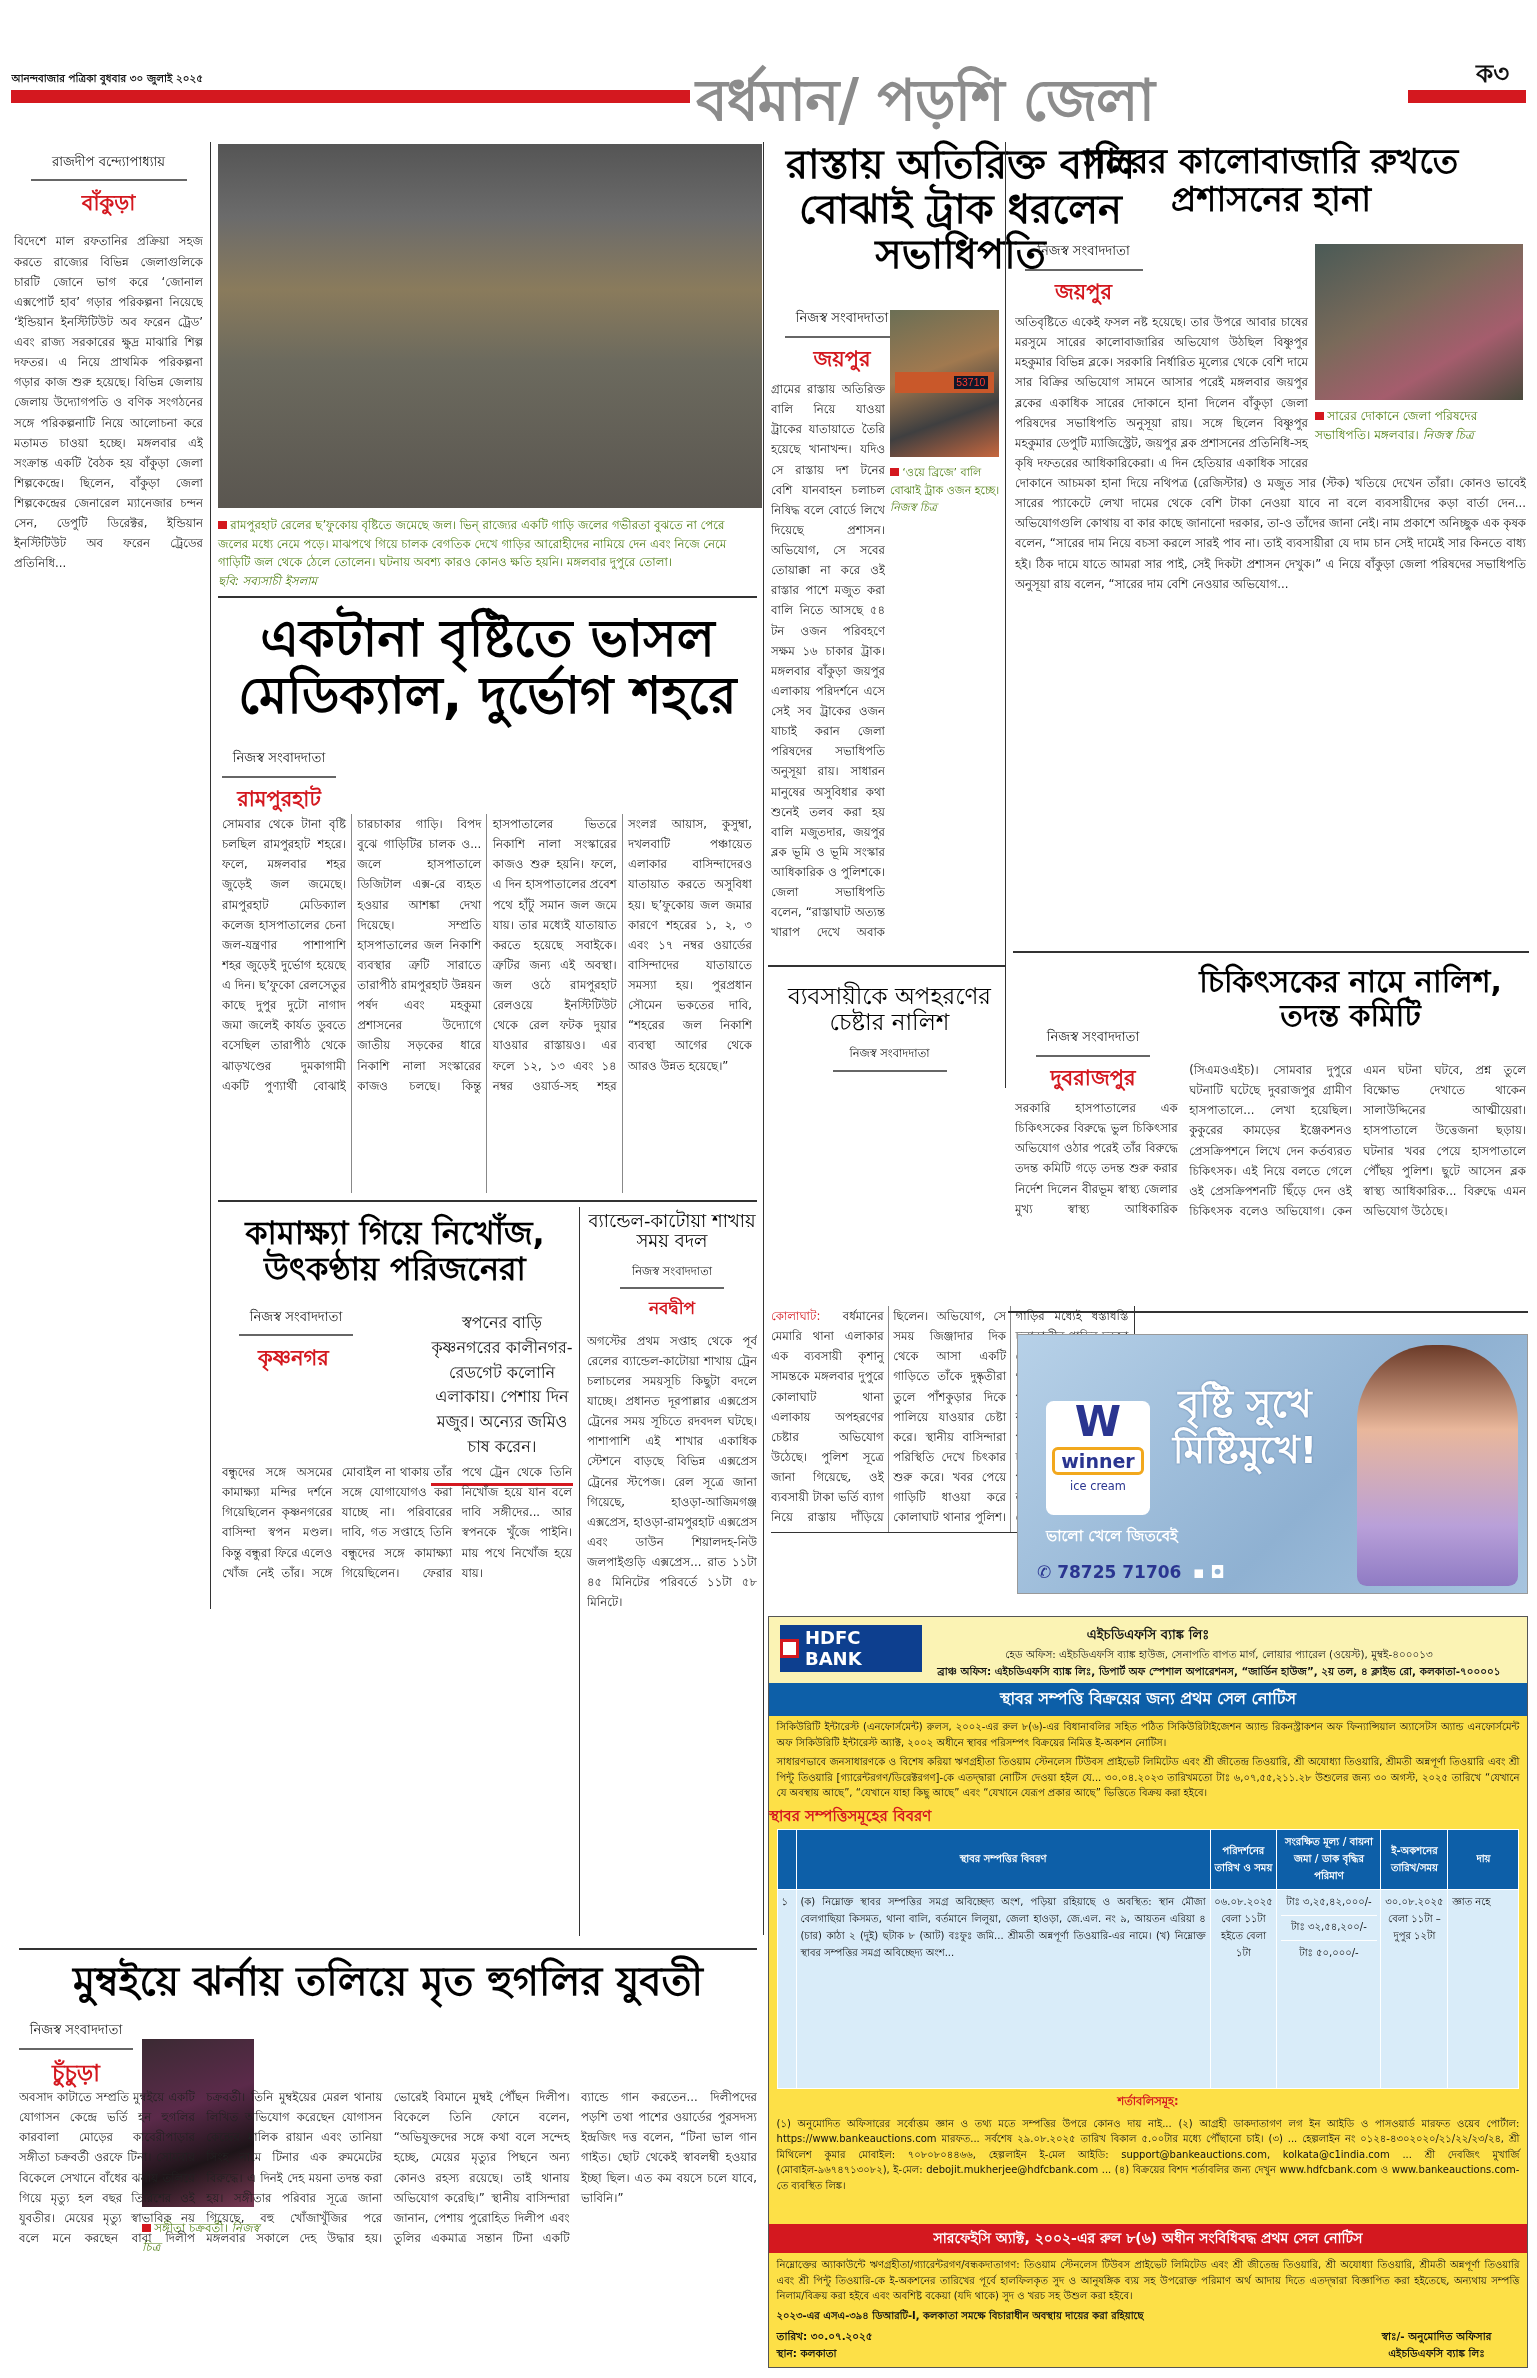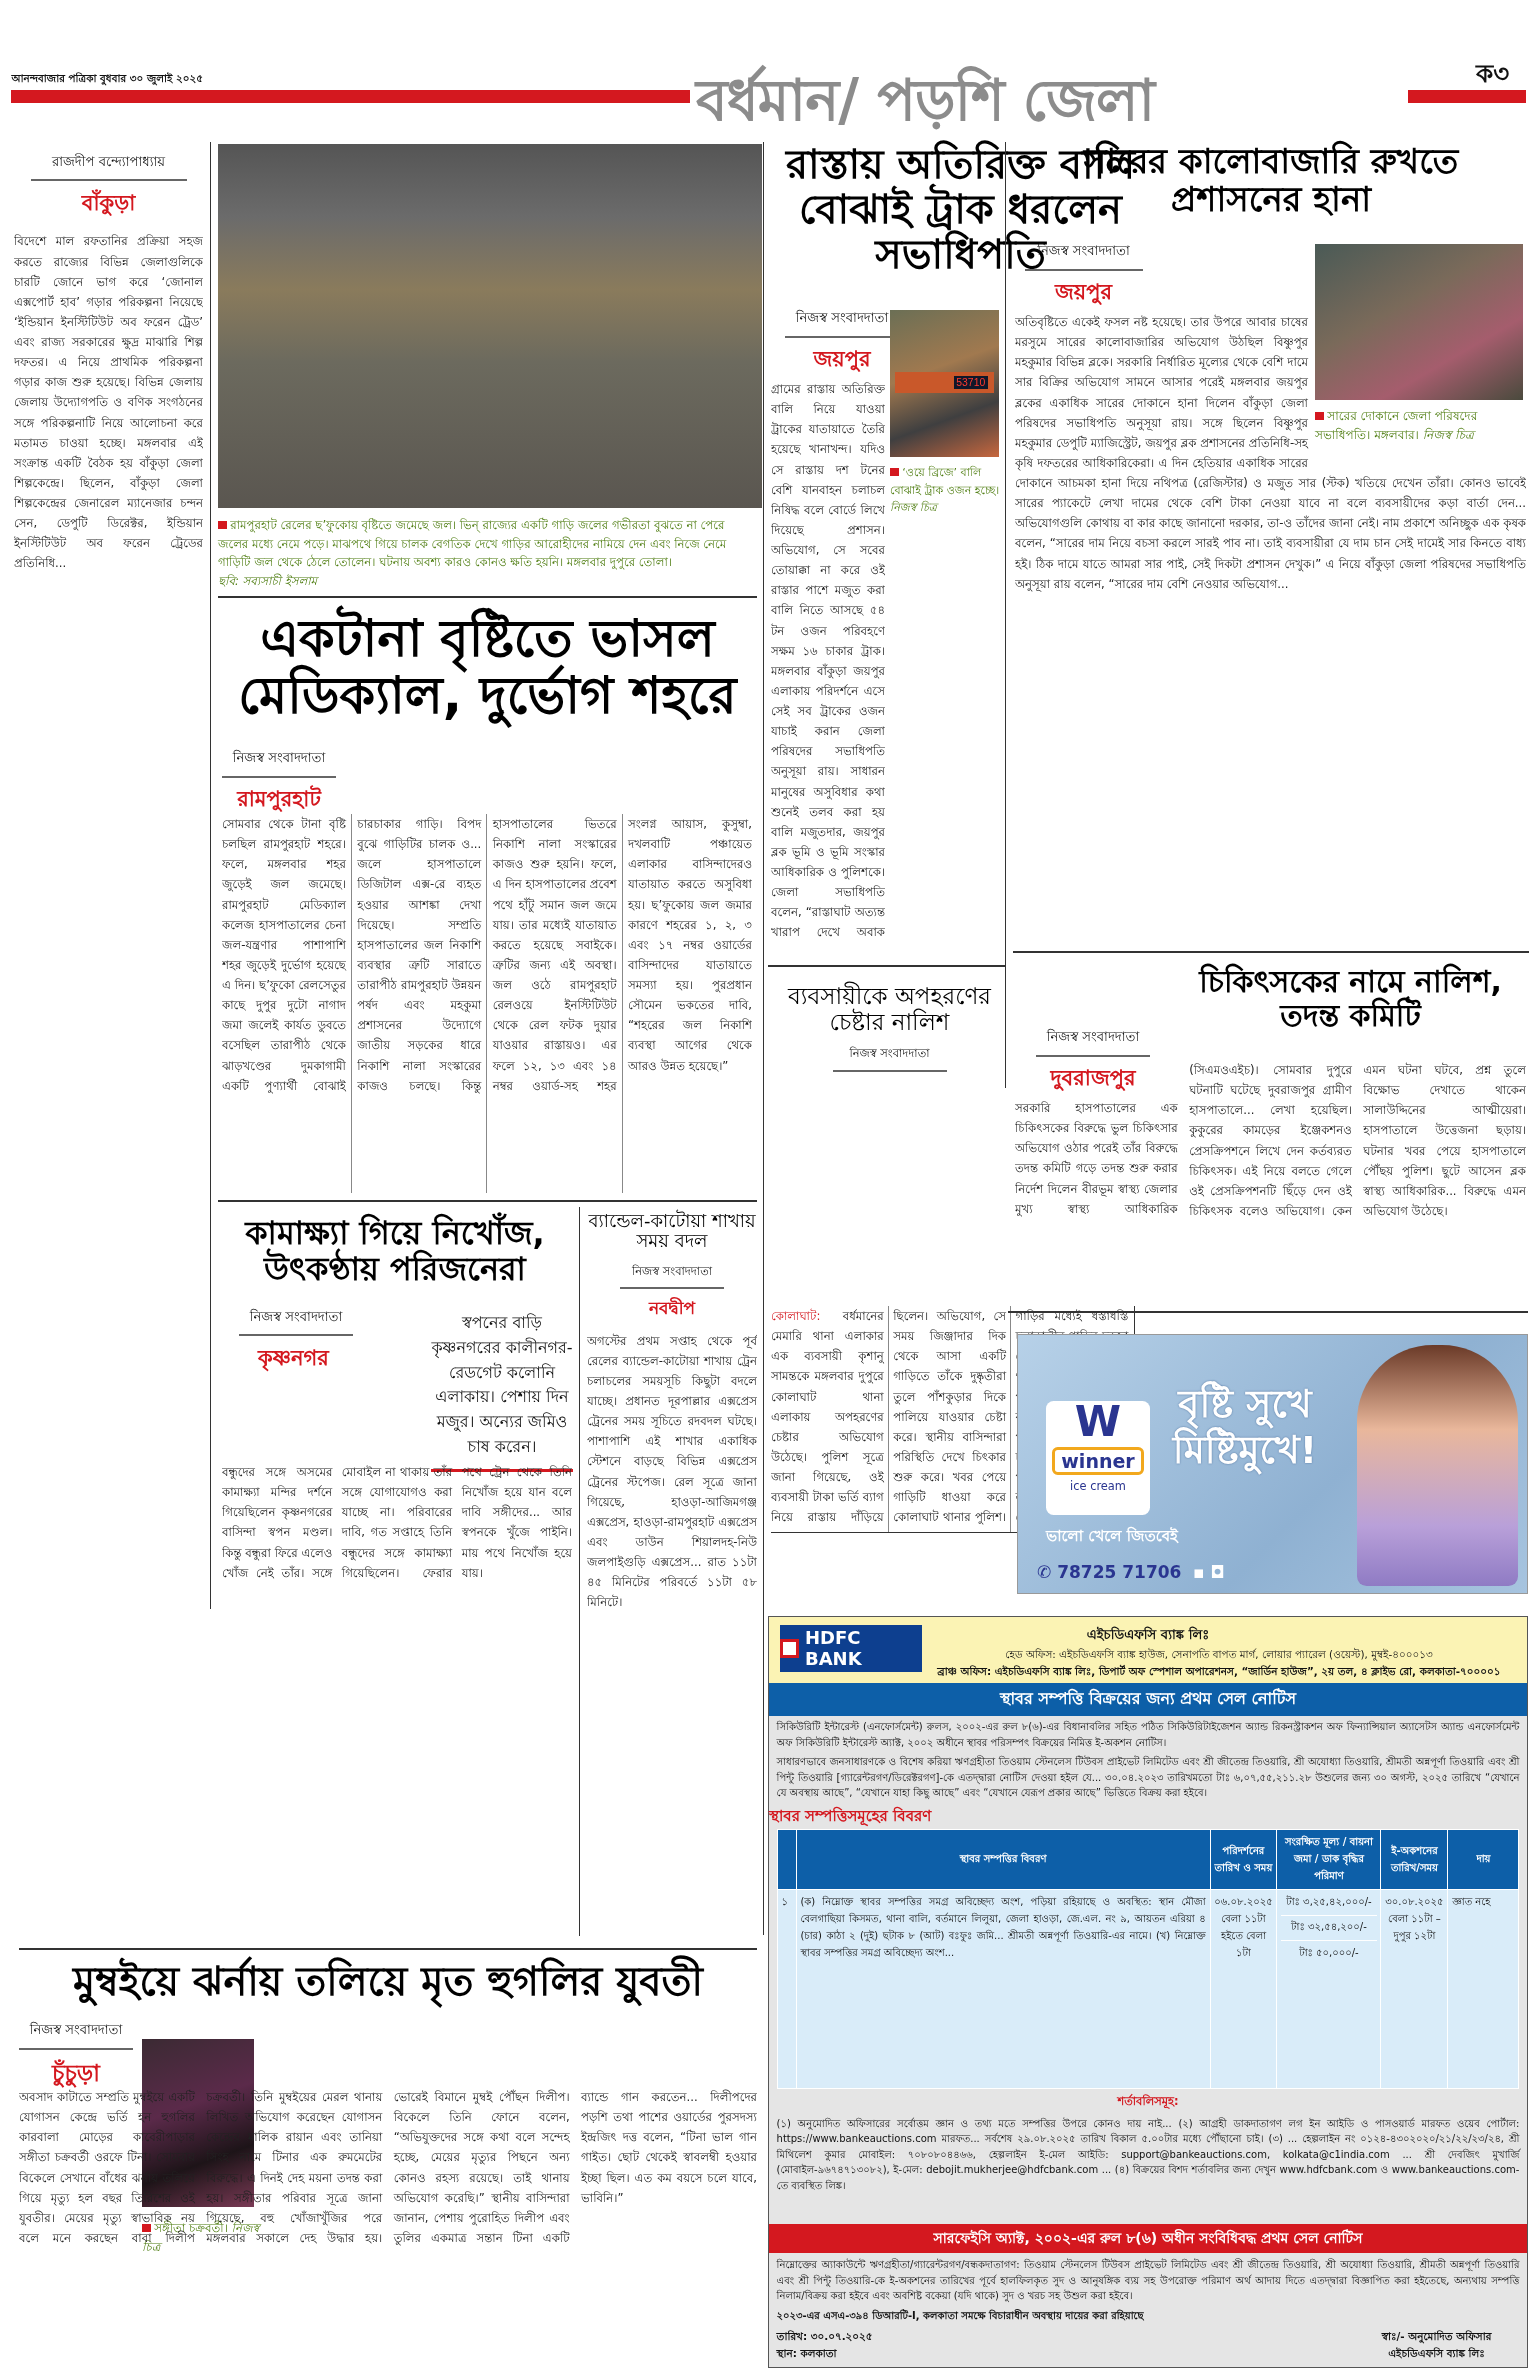--- a/index.html
+++ b/index.html
@@ -15,21 +15,21 @@
 .byline{font-size:13.2px;text-align:center;padding-bottom:5.7px;border-bottom:2.8px double #666;margin:0 auto;width:132px}
 .loc{color:#d4181f;font-weight:bold;text-align:center;font-size:21px;margin-top:5.7px}
 .body-text{font-size:11.7px;line-height:1.72;text-align:justify;color:#222}
 .caption{font-size:11.7px;line-height:1.6;color:#4d7c0f}
 .caption .sq{display:inline-block;width:8.5px;height:8.5px;background:#d4181f;margin-right:3.8px}
 .photo{background:linear-gradient(180deg,#555 0%,#6b6b6b 20%,#8a7b5c 40%,#6c6a5e 60%,#5a5650 100%)}
 .photo2{background:linear-gradient(160deg,#6b6f55,#a1794f 40%,#3f3f40 70%,#c7673e)}
 .photo3{background:linear-gradient(150deg,#4a5a56,#7a6a5a 40%,#a55d6d 70%,#4a4a3d)}
 .photo4{background:linear-gradient(160deg,#3b2a33,#5b2a4a 40%,#1d1418 70%,#7a3a55)}
 .ad{background:linear-gradient(135deg,#b7d1e8,#8fb1d2 60%,#a7c4df);border:0.9px solid #999}
-.hdfc{border:1.9px solid #555;background:#e5e5e5}
+.hdfc{border:1.9px solid #555;background:#fde047}
 .hdfc-top{background:#fbf3b4;padding:7.6px 11.4px;position:relative;height:66px}
 .hdfc-logo{position:absolute;left:11.4px;top:7.6px;width:142px;height:47px;background:#0d3f8f;color:#fff;font-weight:bold;font-size:18px;display:flex;align-items:center;justify-content:center;gap:5.7px}
 .hdfc-logo .box{width:19px;height:19px;border:3.8px solid #d4181f;background:#fff}
 .blue-band{background:#0d5fa8;color:#fff;font-weight:bold;text-align:center;font-size:16px;padding:2.8px}
 .red-band{background:#d4181f;color:#fff;font-weight:bold;text-align:center;font-size:14px;padding:2.8px}
 .small{font-size:10px;line-height:1.55;padding:3.8px 7.6px;text-align:justify}
 table.prop{width:100%;border-collapse:collapse;font-size:10px}
 table.prop th{background:#0d5fa8;color:#fff;border:0.9px solid #fff;padding:3.8px;font-weight:bold}
 table.prop td{background:#d9ecf9;border:0.9px solid #fff;padding:3.8px;vertical-align:top}
 </style>
@@ -64,21 +64,21 @@
   <div class="loc">রামপুরহাট</div>
 </div>
 <div class="abs body-text" style="left:222px;top:814px;width:530px;height:379px;overflow:hidden;column-count:4;column-gap:11.4px;column-rule:0.9px solid #888">সোমবার থেকে টানা বৃষ্টি চলছিল রামপুরহাট শহরে। ফলে, মঙ্গলবার শহর জুড়েই জল জমেছে। রামপুরহাট মেডিক্যাল কলেজ হাসপাতালের চেনা জল-যন্ত্রণার পাশাপাশি শহর জুড়েই দুর্ভোগ হয়েছে এ দিন। ছ’ফুকো রেলসেতুর কাছে দুপুর দুটো নাগাদ জমা জলেই কার্যত ডুবতে বসেছিল তারাপীঠ থেকে ঝাড়খণ্ডের দুমকাগামী একটি পুণ্যার্থী বোঝাই চারচাকার গাড়ি। বিপদ বুঝে গাড়িটির চালক ও... জলে হাসপাতালে ডিজিটাল এক্স-রে ব্যহত হওয়ার আশঙ্কা দেখা দিয়েছে। সম্প্রতি হাসপাতালের জল নিকাশি ব্যবস্থার ত্রুটি সারাতে তারাপীঠ রামপুরহাট উন্নয়ন পর্ষদ এবং মহকুমা প্রশাসনের উদ্যোগে জাতীয় সড়কের ধারে নিকাশি নালা সংস্কারের কাজও চলছে। কিন্তু হাসপাতালের ভিতরে নিকাশি নালা সংস্কারের কাজও শুরু হয়নি। ফলে, এ দিন হাসপাতালের প্রবেশ পথে হাঁটু সমান জল জমে যায়। তার মধ্যেই যাতায়াত করতে হয়েছে সবাইকে। ত্রুটির জন্য এই অবস্থা। জল ওঠে রামপুরহাট রেলওয়ে ইনস্টিটিউট থেকে রেল ফটক দুয়ার যাওয়ার রাস্তায়ও। এর ফলে ১২, ১৩ এবং ১৪ নম্বর ওয়ার্ড-সহ শহর সংলগ্ন আয়াস, কুসুম্বা, দখলবাটি পঞ্চায়েত এলাকার বাসিন্দাদেরও যাতায়াত করতে অসুবিধা হয়। ছ’ফুকোয় জল জমার কারণে শহরের ১, ২, ৩ এবং ১৭ নম্বর ওয়ার্ডের বাসিন্দাদের যাতায়াতে সমস্যা হয়। পুরপ্রধান সৌমেন ভকতের দাবি, “শহরের জল নিকাশি ব্যবস্থা আগের থেকে আরও উন্নত হয়েছে।”</div>
 <div class="abs hline" style="left:218px;top:1200px;width:539px"></div>
 
 <div class="abs" style="left:220px;top:1216px;width:350px">
   <div class="head" style="font-size:32px">কামাক্ষ্যা গিয়ে নিখোঁজ, উৎকণ্ঠায় পরিজনেরা</div>
   <div class="byline" style="margin-top:19px;width:114px;margin-left:19px">নিজস্ব সংবাদদাতা</div>
   <div class="loc" style="text-align:left;margin-left:38px">কৃষ্ণনগর</div>
 </div>
-<div class="abs" style="left:431px;top:1311px;width:142px;text-align:center;font-size:16px;line-height:1.55;border-bottom:3.8px solid #d4181f;padding-bottom:9px">স্বপনের বাড়ি কৃষ্ণনগরের কালীনগর-রেডগেট কলোনি এলাকায়। পেশায় দিন মজুর। অন্যের জমিও চাষ করেন।</div>
+<div class="abs" style="left:431px;top:1311px;width:142px;text-align:center;font-size:16px;line-height:1.55;border-bottom:3.8px solid #d4181f;padding-bottom:23px">স্বপনের বাড়ি কৃষ্ণনগরের কালীনগর-রেডগেট কলোনি এলাকায়। পেশায় দিন মজুর। অন্যের জমিও চাষ করেন।</div>
 <div class="abs body-text" style="left:222px;top:1462px;width:350px;height:464px;overflow:hidden;column-count:3;column-gap:9.5px">বন্ধুদের সঙ্গে অসমের কামাক্ষ্যা মন্দির দর্শনে গিয়েছিলেন কৃষ্ণনগরের বাসিন্দা স্বপন মণ্ডল। কিন্তু বন্ধুরা ফিরে এলেও খোঁজ নেই তাঁর। সঙ্গে মোবাইল না থাকায় তাঁর সঙ্গে যোগাযোগও করা যাচ্ছে না। পরিবারের দাবি, গত সপ্তাহে তিনি বন্ধুদের সঙ্গে কামাক্ষ্যা গিয়েছিলেন। ফেরার পথে ট্রেন থেকে তিনি নিখোঁজ হয়ে যান বলে দাবি সঙ্গীদের... আর স্বপনকে খুঁজে পাইনি। মায় পথে নিখোঁজ হয়ে যায়।</div>
 <div class="abs vline" style="left:579px;top:1207px;height:729px"></div>
 
 <div class="abs" style="left:587px;top:1211px;width:170px">
   <div class="head" style="font-size:18px;font-weight:normal">ব্যান্ডেল-কাটোয়া শাখায় সময় বদল</div>
   <div class="byline" style="margin-top:11.4px;width:104px;font-size:11.4px">নিজস্ব সংবাদদাতা</div>
   <div class="loc" style="font-size:17px">নবদ্বীপ</div>
   <div class="body-text" style="margin-top:7.6px;height:577px;overflow:hidden">অগস্টের প্রথম সপ্তাহ থেকে পূর্ব রেলের ব্যান্ডেল-কাটোয়া শাখায় ট্রেন চলাচলের সময়সূচি কিছুটা বদলে যাচ্ছে। প্রধানত দূরপাল্লার এক্সপ্রেস ট্রেনের সময় সূচিতে রদবদল ঘটছে। পাশাপাশি এই শাখার একাধিক স্টেশনে বাড়ছে বিভিন্ন এক্সপ্রেস ট্রেনের স্টপেজ। রেল সূত্রে জানা গিয়েছে, হাওড়া-আজিমগঞ্জ এক্সপ্রেস, হাওড়া-রামপুরহাট এক্সপ্রেস এবং ডাউন শিয়ালদহ-নিউ জলপাইগুড়ি এক্সপ্রেস... রাত ১১টা ৪৫ মিনিটের পরিবর্তে ১১টা ৫৮ মিনিটে।</div>
 </div>
 <div class="abs vline" style="left:763px;top:142px;height:1793px"></div>

